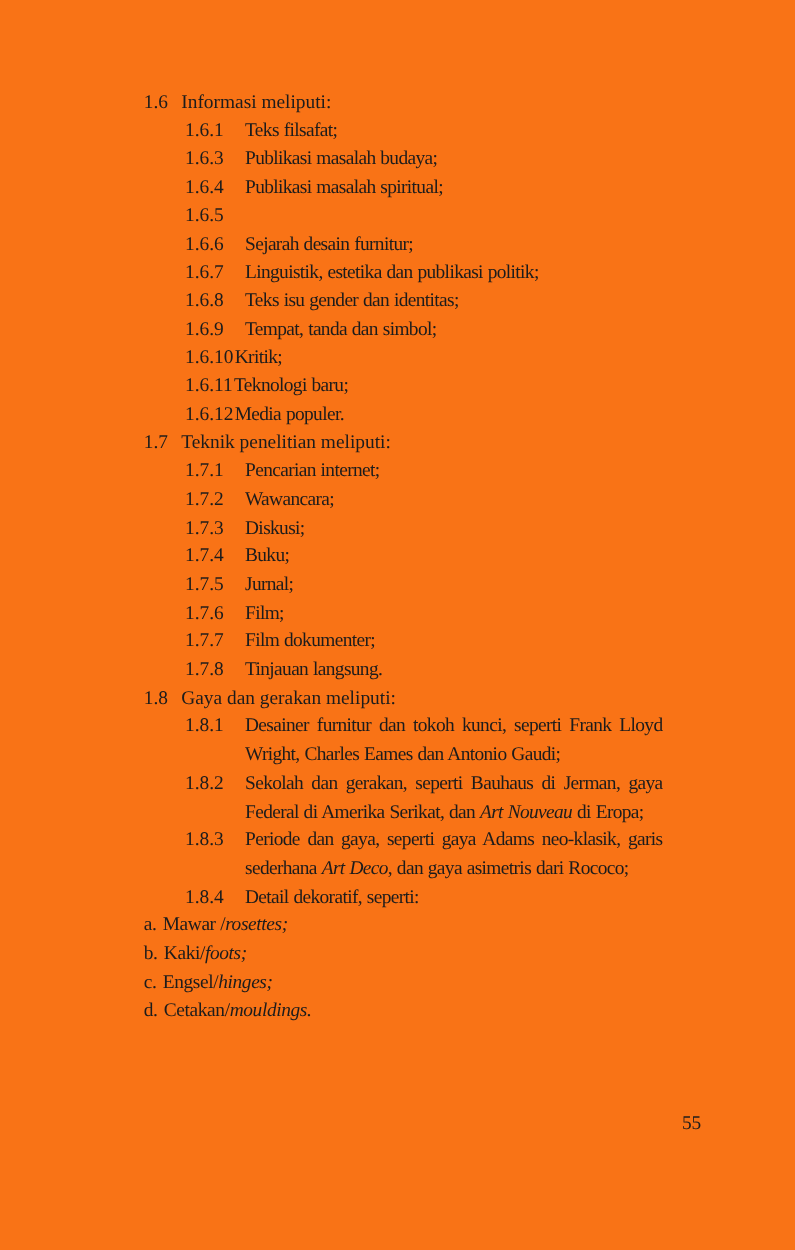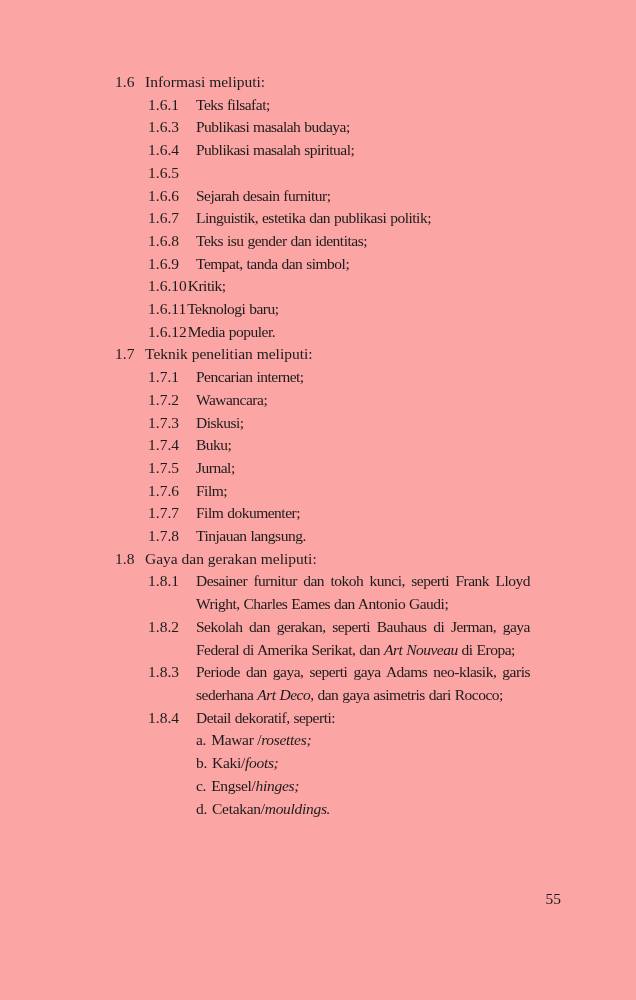--- a/index.html
+++ b/index.html
@@ -11,21 +11,21 @@
     height: 1000px;
     background: #fdfdfc;
     font-family: "Liberation Serif", serif;
     color: #1c1c1c;
     position: relative;
     overflow: hidden;
   }
   .page {
     position: absolute;
     inset: 0;
-    background: #fca5a5;
+    background: #f97316;
   }
   .content {
     padding: 71px 106px 0 115px;
     font-size: 15.5px;
     line-height: 22.7px;
   }
   .sec-row {
     display: flex;
   }
   .sec-num {
@@ -45,21 +45,20 @@
     flex: 0 0 auto;
     margin-right: 1px;
   }
   .item-text {
     flex: 1;
     text-align: justify;
     letter-spacing: -0.5px;
     word-spacing: 0.5px;
   }
   .sub-row {
-    margin-left: 81px;
     letter-spacing: -0.3px;
   }
   .sub-label {
     margin-right: 5px;
   }
   i {
     font-style: italic;
   }
   .page-num {
     position: absolute;

